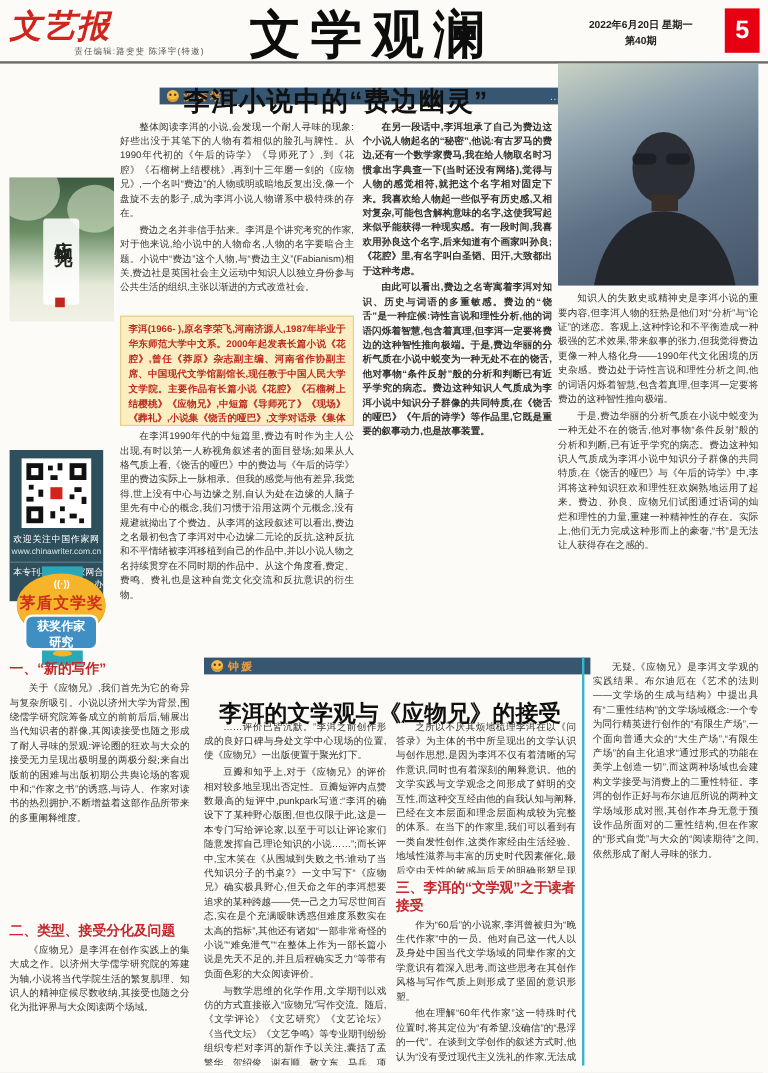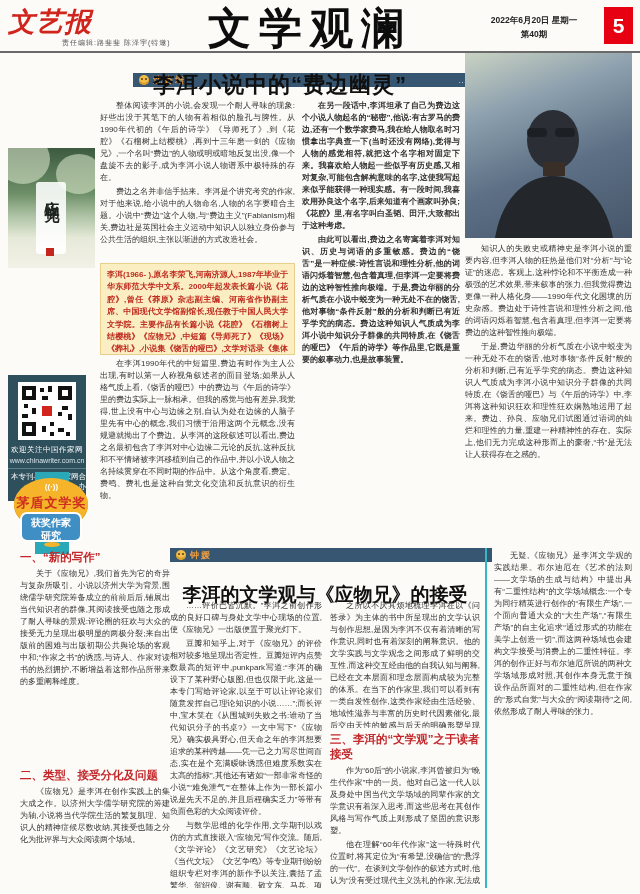--- a/index.html
+++ b/index.html
@@ -190,21 +190,21 @@
     </div>
     <div class="badge-tail"></div>
   </div>
 
   <div class="abs abar" style="left:170px;top:548px;width:310px;">
     <span class="avatar"></span>
     <span class="name">钟媛</span>
   </div>
   <div class="abs a2title">李洱的文学观与《应物兄》的接受</div>
 
-  <div class="abs" style="left:20px;top:550px;width:150px;height:340px;">
+  <div class="abs" style="left:8px;top:550px;width:150px;height:340px;">
     <div class="sec-head" style="margin-top:0;">一、“新的写作”</div>
     <div class="bodytext clip" style="height:196px;">
         <p>关于《应物兄》,我们首先为它的奇异与复杂所吸引。小说以济州大学为背景,围绕儒学研究院筹备成立的前前后后,铺展出当代知识者的群像,其阅读接受也随之形成了耐人寻味的景观:评论圈的狂欢与大众的接受无力呈现出极明显的两极分裂;来自出版前的困难与出版初期公共舆论场的客观中和;“作家之书”的诱惑,与诗人、作家对读书的热烈拥护,不断增益着这部作品所带来的多重阐释维度。</p>
       </div>
     <div class="sec-head">二、类型、接受分化及问题</div>
     <div class="bodytext clip" style="height:96px;">
         <p>《应物兄》是李洱在创作实践上的集大成之作。以济州大学儒学研究院的筹建为轴,小说将当代学院生活的繁复肌理、知识人的精神症候尽数收纳,其接受也随之分化为批评界与大众阅读两个场域。</p>
       </div>
   </div>
 

